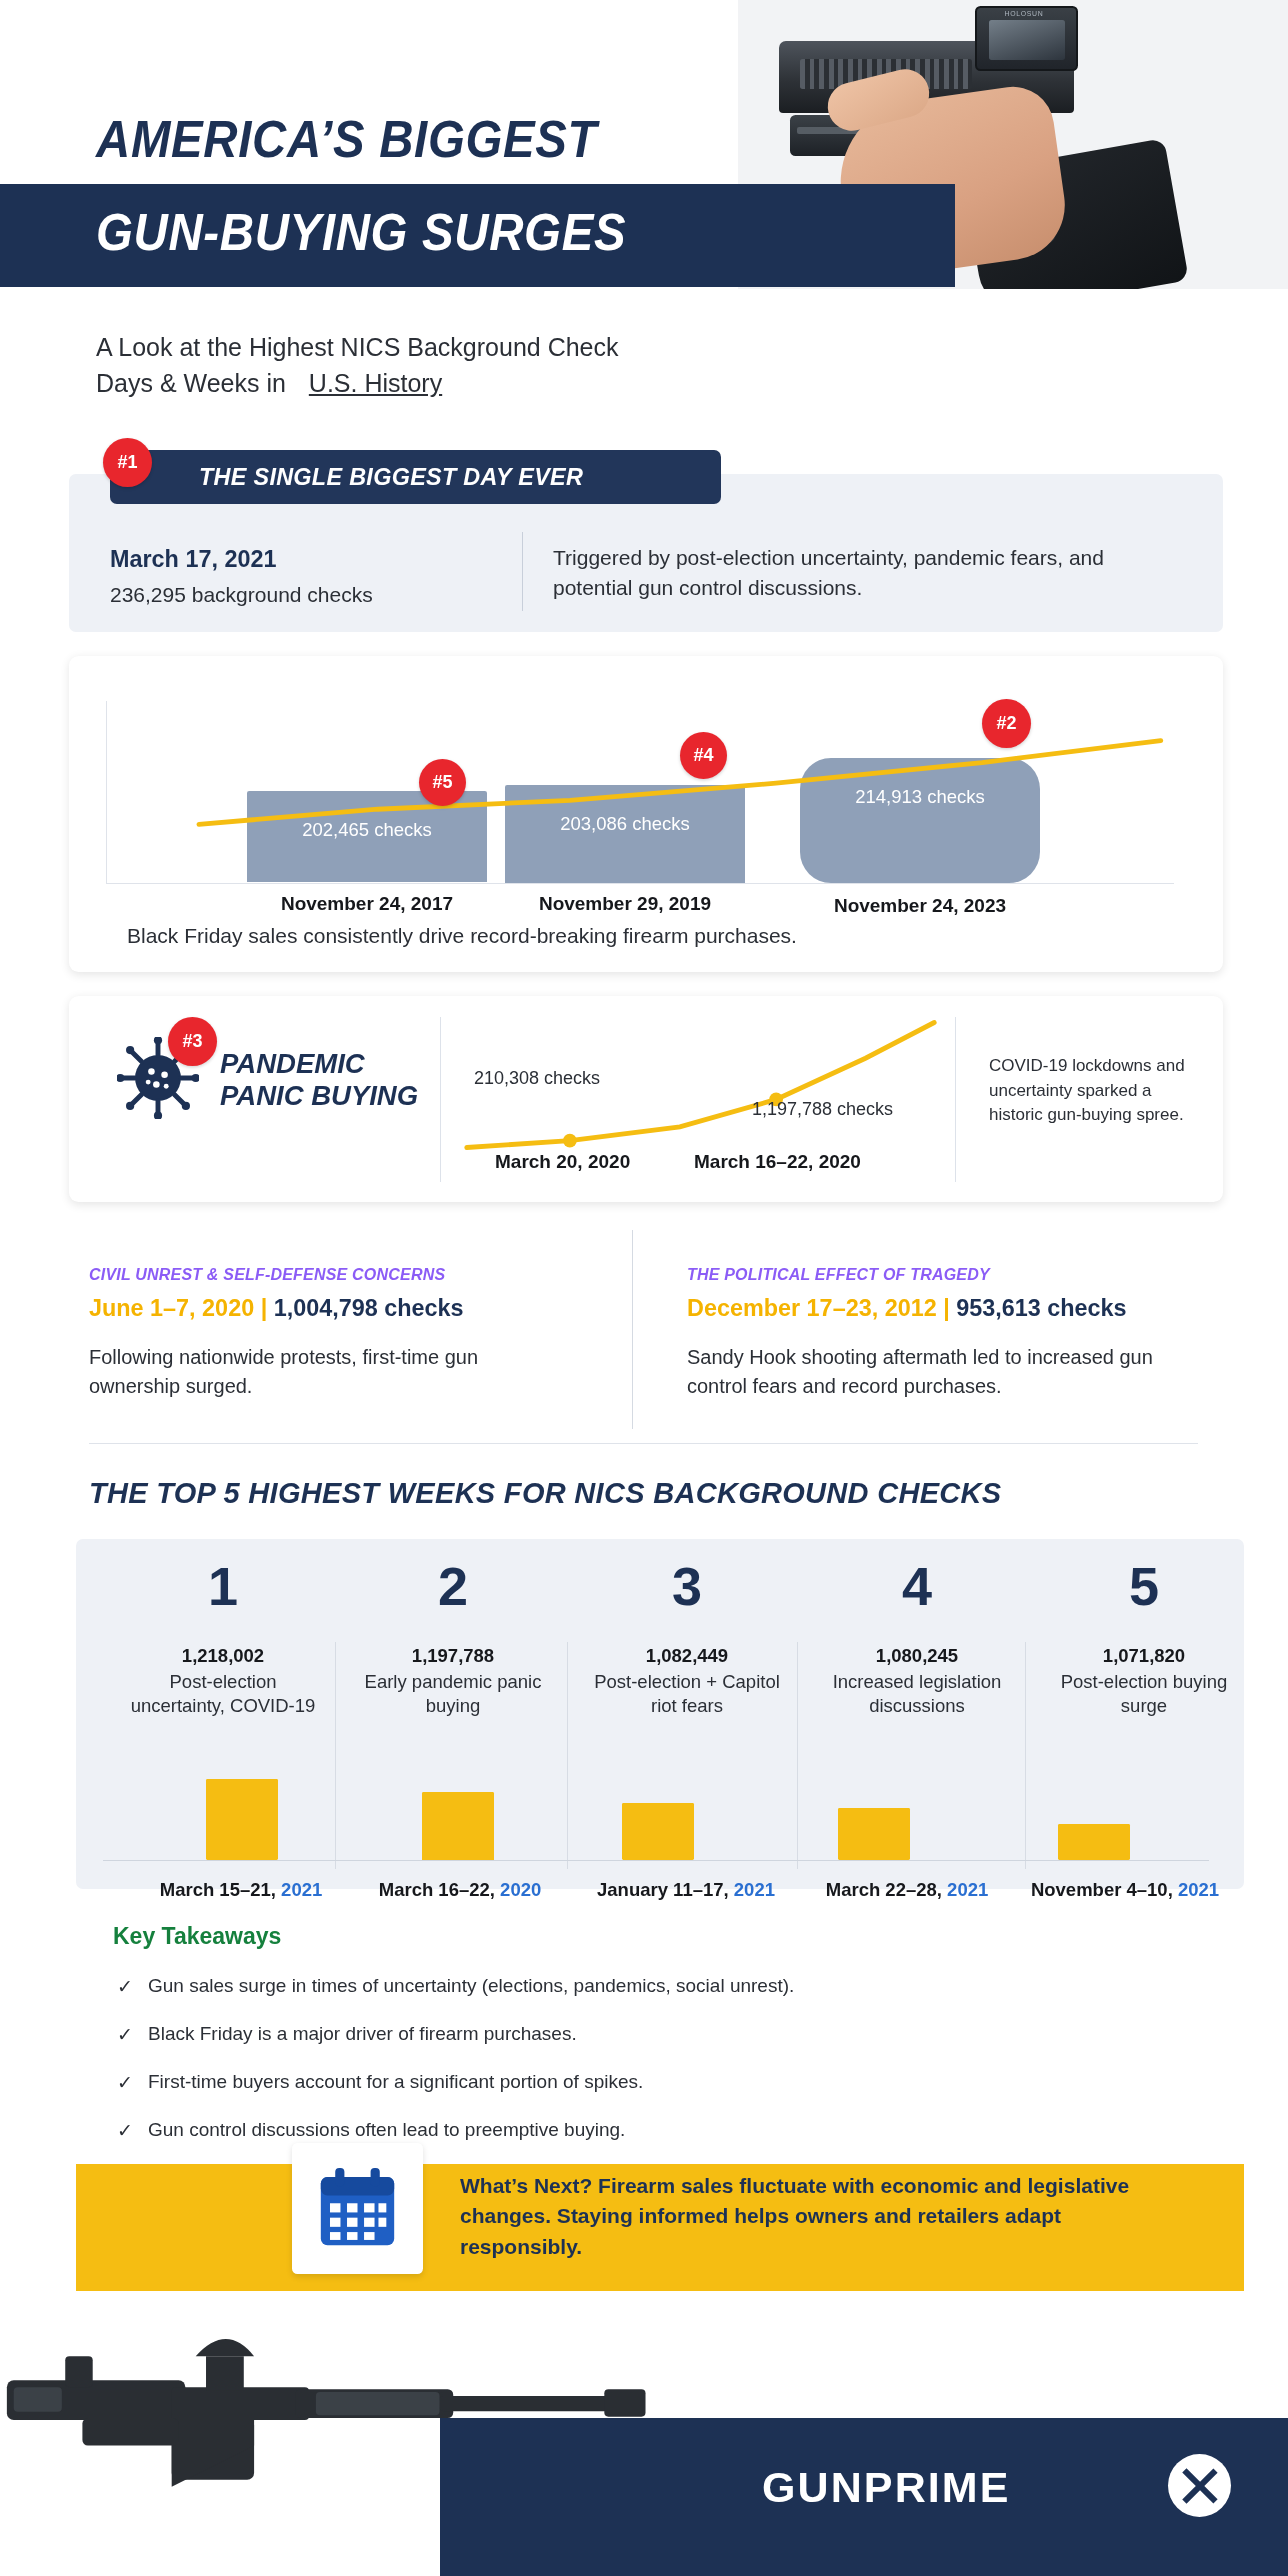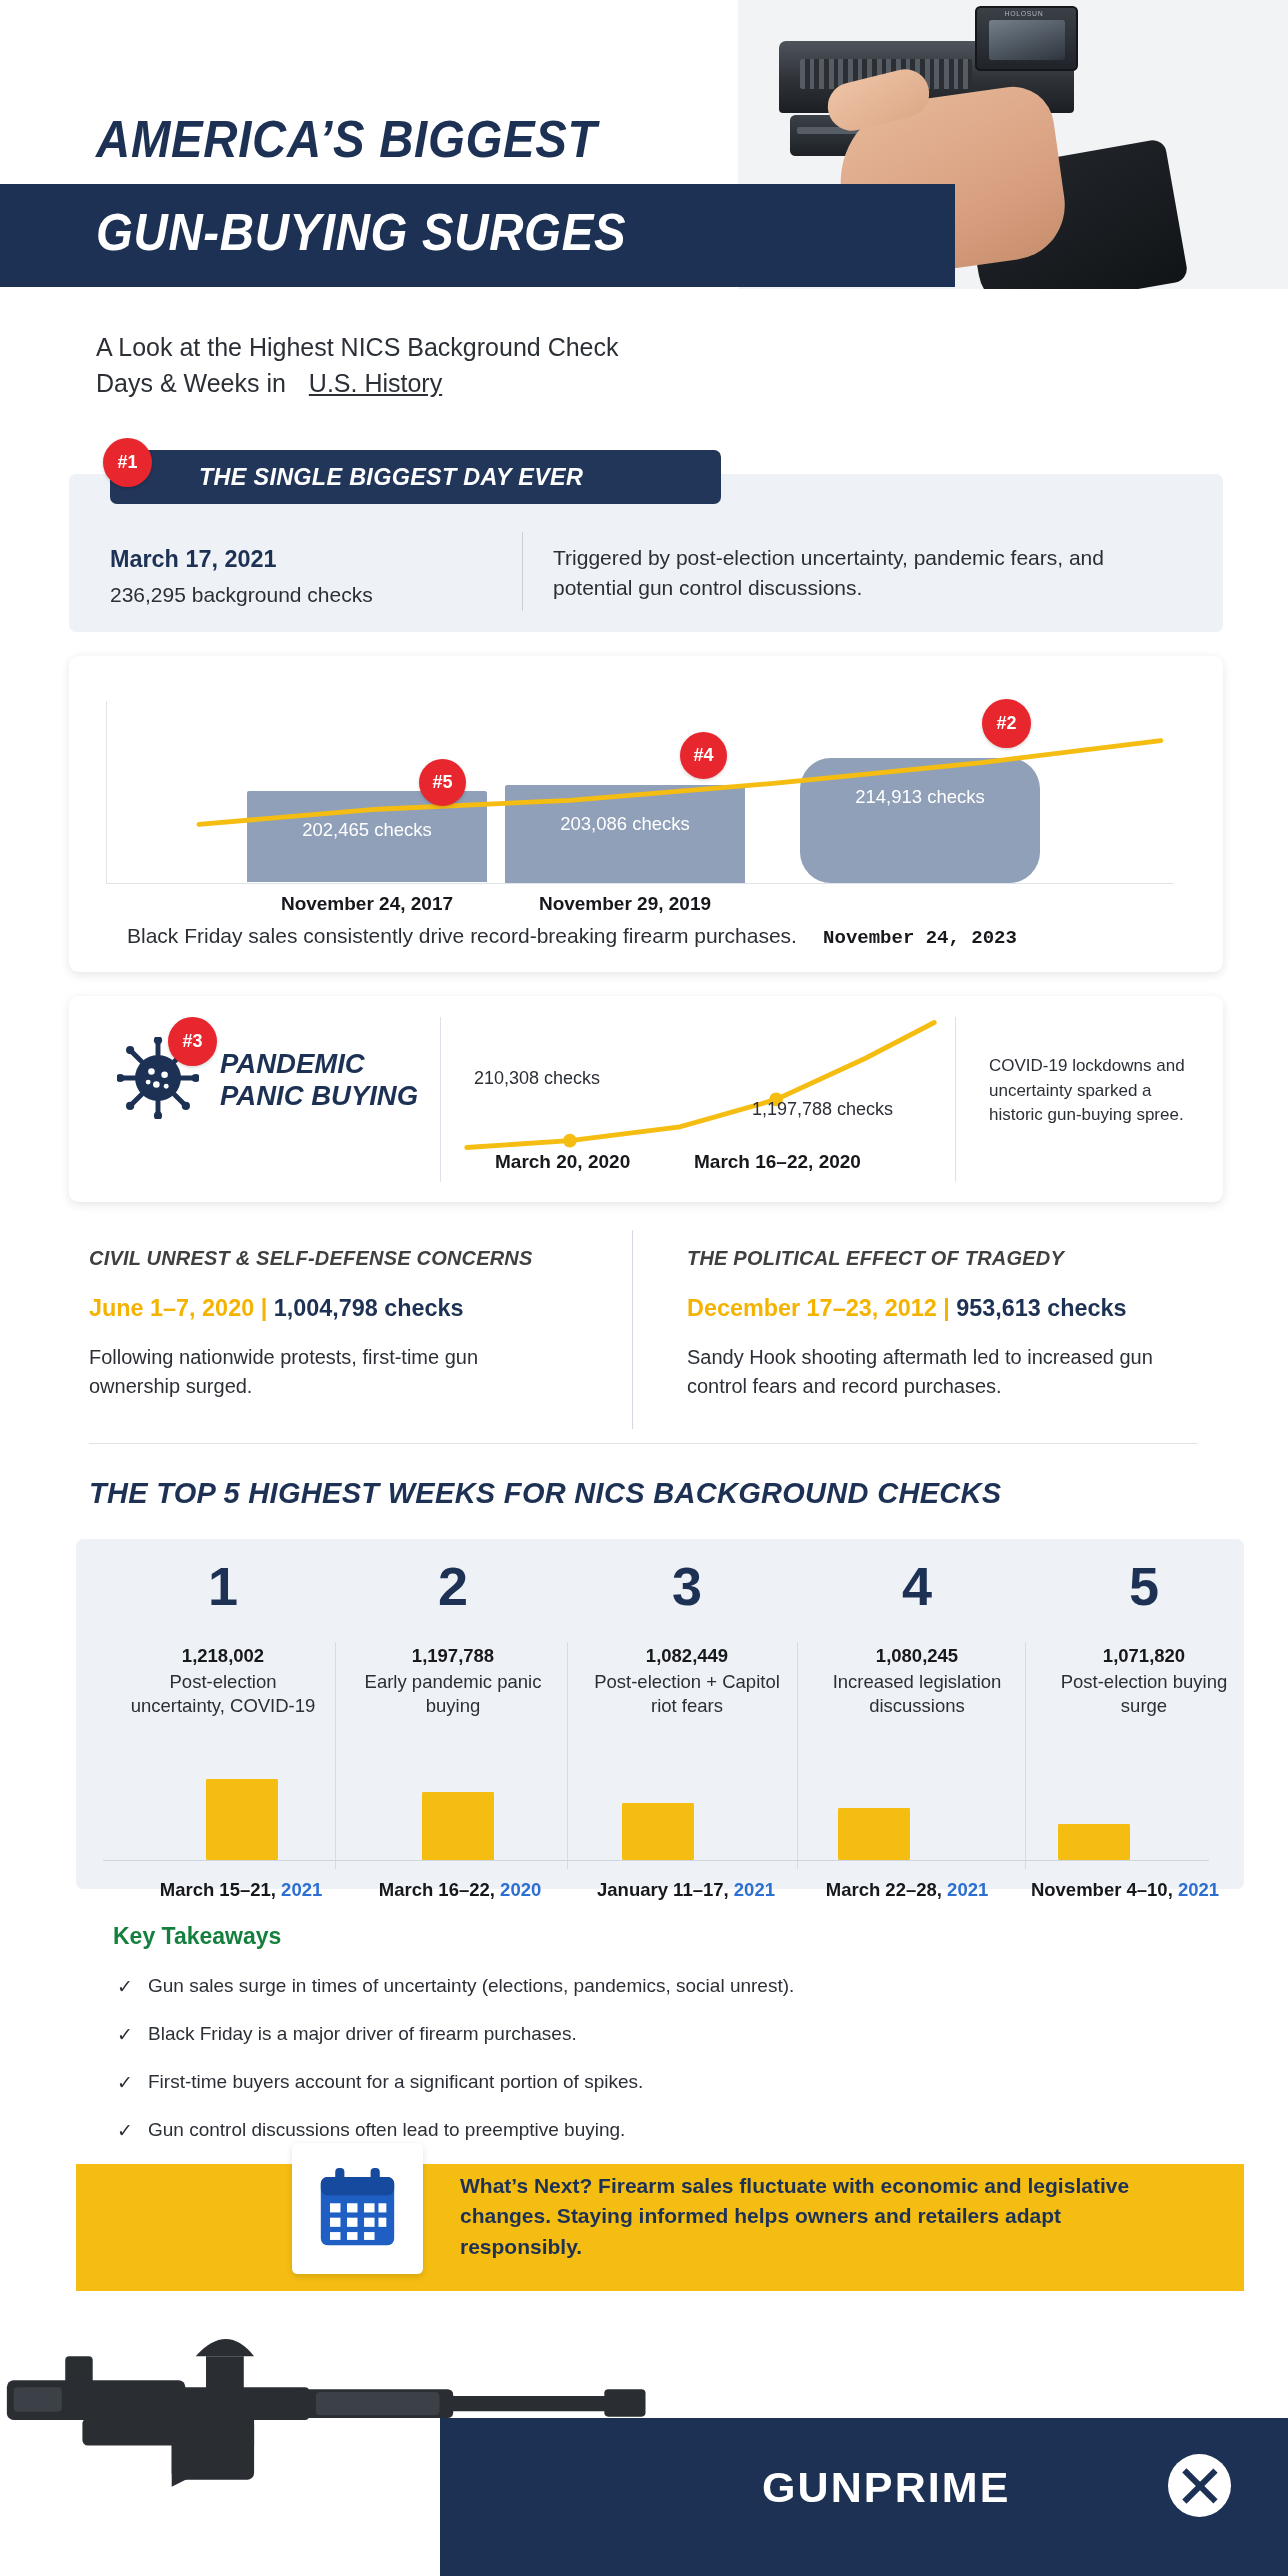--- a/index.html
+++ b/index.html
@@ -302,22 +302,22 @@
   .pan-v1 { position: absolute; left: 474px; top: 1068px; font-size: 18px; color: #2b2f36; }
   .pan-v2 { position: absolute; left: 752px; top: 1099px; font-size: 18px; color: #2b2f36; }
   .pan-l1 { position: absolute; left: 495px; top: 1151px; font-size: 19px; font-weight: 700; color: #16181c; }
   .pan-l2 { position: absolute; left: 694px; top: 1151px; font-size: 19px; font-weight: 700; color: #16181c; }
 
   
   .col-div { position: absolute; left: 632px; top: 1230px; width: 1.4px; height: 199px; background: #d5dae2; }
   .hr-light { position: absolute; left: 89px; top: 1443px; width: 1109px; height: 1.4px; background: #dfe3ea; }
   .c-head {
     position: absolute;
-    font-size: 20px; font-weight: 800; font-style: italic;
-    color: #404040; letter-spacing: 0.2px;
+    font-size: 16px; font-weight: 800; font-style: italic;
+    color: #8b5cf6; letter-spacing: 0.2px; margin-top: 19px;
   }
   .c-stat {
     position: absolute;
     font-size: 23.4px; font-weight: 800;
     color: #f5b301;
   }
   .c-stat b { color: #1d3154; font-weight: 800; }
   .c-body {
     position: absolute;
     font-size: 20px; line-height: 1.45; color: #2b2f36;
@@ -474,21 +474,21 @@
   <svg class="bf-line" viewBox="0 0 1620 300" preserveAspectRatio="none">
     <polyline points="160,200 420,178 700,165 1000,140 1300,110 1560,78" fill="none" stroke="#f5bd12" stroke-width="7" stroke-linecap="round"></polyline>
   </svg>
 
   <div class="rank-badge" id="badge5">#5</div>
   <div class="rank-badge" id="badge4">#4</div>
   <div class="rank-badge" id="badge2">#2</div>
 
   <div class="bf-label" style="left:247px; top:893px; width:240px;">November 24, 2017</div>
   <div class="bf-label" style="left:505px; top:893px; width:240px;">November 29, 2019</div>
-  <div class="bf-label" style="left:800px; top:927px; width:240px;font-family:Liberation Mono, monospace;">November 24, 2023</div>
+  <div class="bf-label" style="left:800px; top:895px; width:240px;">November 24, 2023</div>
 
   <div class="bf-caption">Black Friday sales consistently drive record-breaking firearm purchases.</div>
 
   <div class="sec3"></div>
   <svg class="virus" viewBox="0 0 100 100">
     <g fill="#1d3154">
       <circle cx="50" cy="50" r="28"></circle>
       <g stroke="#1d3154" stroke-width="6" stroke-linecap="round">
         <line x1="50" y1="22" x2="50" y2="6"></line>
         <line x1="50" y1="78" x2="50" y2="94"></line>

